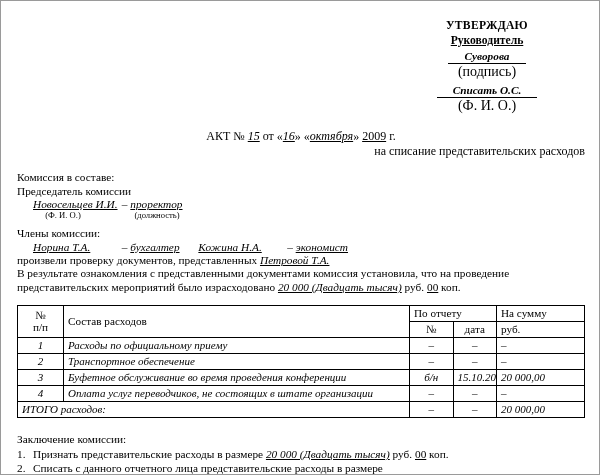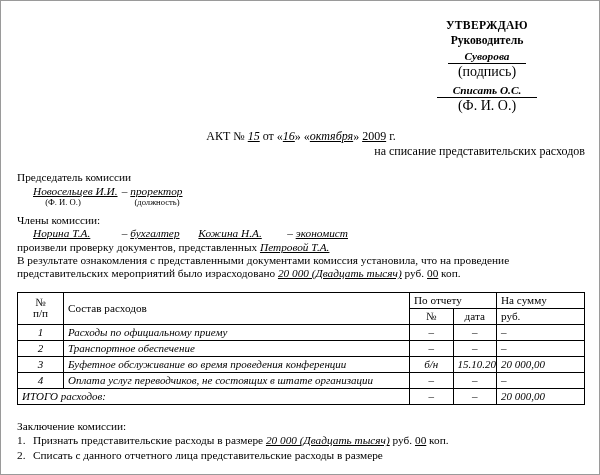--- a/index.html
+++ b/index.html
@@ -44,20 +44,21 @@
   }
   .appr-line1 {
     font-weight: bold;
     letter-spacing: .3px;
     font-size: 11.6px;
   }
   .appr-line2 {
     font-weight: bold;
     font-size: 11.6px;
     margin-top: 1px;
+    text-decoration: underline;
   }
   .sigslot {
     margin-top: 3px;
     font-style: italic;
     font-weight: bold;
     border-bottom: 1px solid #000;
     display: inline-block;
     padding: 0 16px 0 16px;
     line-height: 1.15;
   }
@@ -181,20 +182,21 @@
     </div>
 
     <div class="title">
       <div class="ln1">
         <span>АКТ № </span><span class="ui">15</span><span> от «</span><span class="ui">16</span><span>» «</span><span class="ui">октября</span><span>» </span><span class="u">2009</span><span> г.</span>
       </div>
       <div class="ln2">на списание представительских расходов</div>
     </div>
 
     <div class="body-block">
+      <div class="ln">Комиссия в составе:</div>
       <div class="ln">Председатель комиссии</div>
       <div class="namerow">
         <span class="fio">Новосельцев И.И.</span>
         <span>–</span>
         <span class="post">проректор</span>
       </div>
       <div class="capt-row">
         <span class="capt-a">(Ф. И. О.)</span>
         <span class="capt-b">(должность)</span>
       </div>

